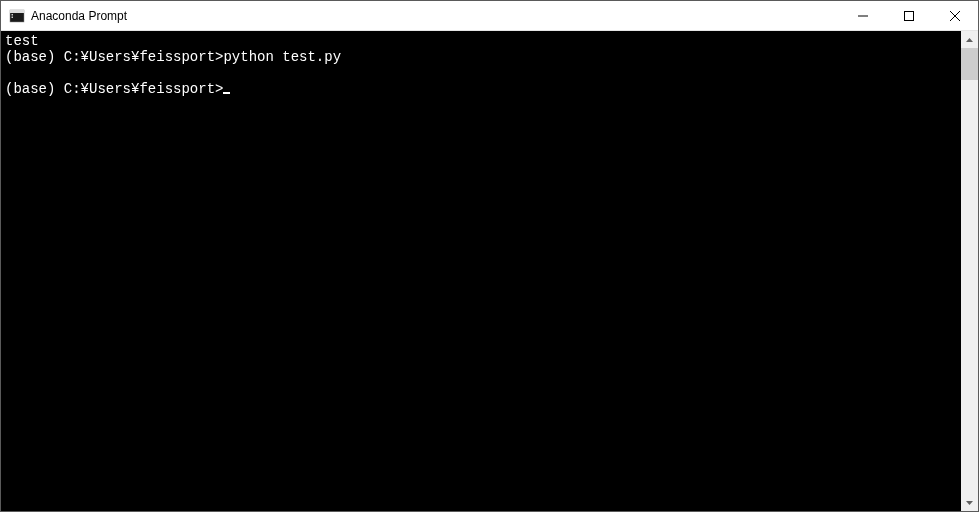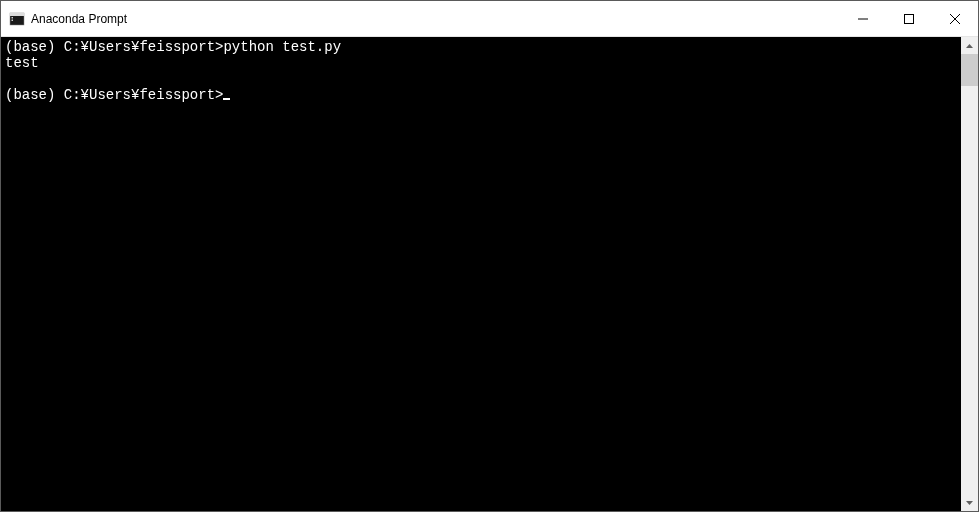--- a/index.html
+++ b/index.html
@@ -12,21 +12,21 @@
     }
     .window {
       width: 979px;
       height: 512px;
       border: 1px solid #5a5a5a;
       background: #fff;
       display: flex;
       flex-direction: column;
     }
     .titlebar {
-      height: 36px;
+      height: 30px;
       background: #ffffff;
       display: flex;
       align-items: center;
       border-bottom: 1px solid #e5e5e5;
       flex-shrink: 0;
     }
     .titlebar-icon {
       width: 16px;
       height: 16px;
       margin-left: 8px;
@@ -134,21 +134,21 @@
       <div class="tb-btn close">
         <svg width="10" height="10" viewBox="0 0 10 10">
           <line x1="0" y1="0" x2="10" y2="10" stroke="#000" stroke-width="1"></line>
           <line x1="10" y1="0" x2="0" y2="10" stroke="#000" stroke-width="1"></line>
         </svg>
       </div>
     </div>
   </div>
 
   <div class="terminal-area">
-    <div class="terminal-content" id="term"><span class="term-line"><span>(base) C:¥Users¥feissport&gt;</span><span>python test.py</span></span><span class="term-line">test</span><span class="term-line">&nbsp;</span><span class="term-line"><span>(base) C:¥Users¥feissport&gt;</span><span></span><span class="cursor"></span></span></div>
+    <div class="terminal-content" id="term"><span class="term-line">test</span><span class="term-line"><span>(base) C:¥Users¥feissport&gt;</span><span>python test.py</span></span><span class="term-line">&nbsp;</span><span class="term-line"><span>(base) C:¥Users¥feissport&gt;</span><span></span><span class="cursor"></span></span></div>
     <div class="scrollbar">
       <div class="sb-btn">
         <svg width="7" height="4" viewBox="0 0 7 4">
           <polygon points="3.5,0 7,4 0,4" fill="#606060"></polygon>
         </svg>
       </div>
       <div class="sb-track">
         <div class="sb-thumb"></div>
       </div>
       <div class="sb-btn">

